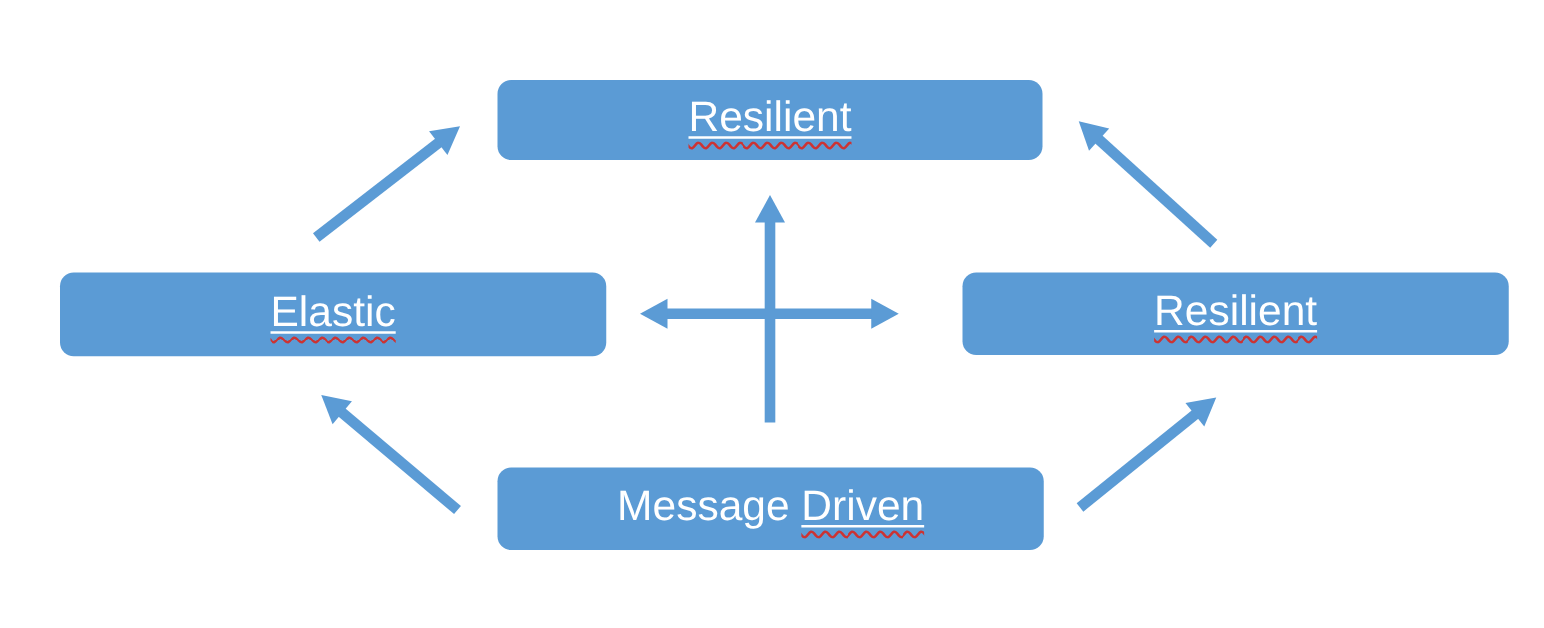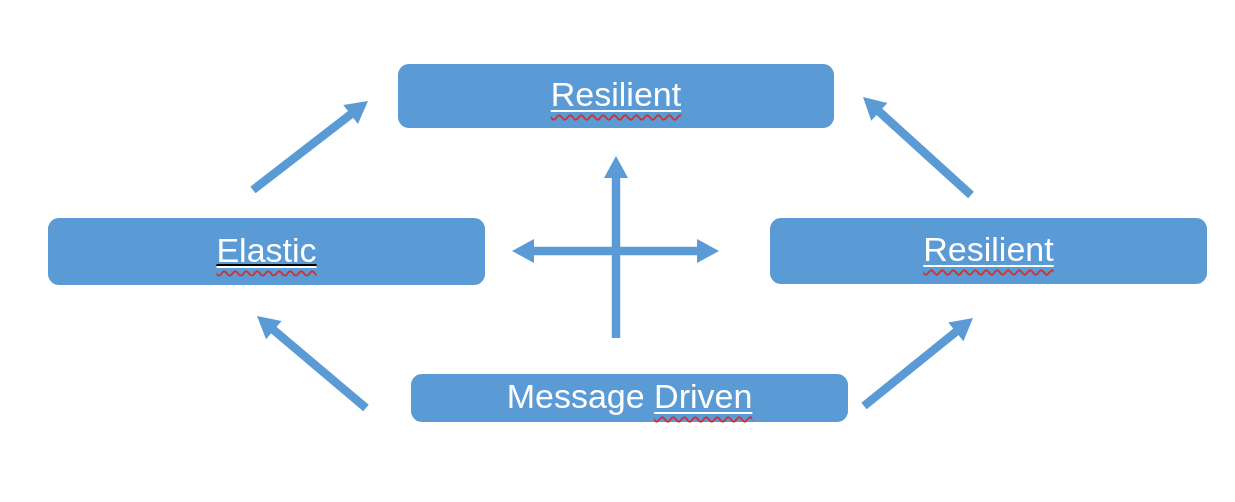--- a/index.html
+++ b/index.html
@@ -29,23 +29,23 @@
   .node {
     position: absolute;
     background: var(--shape-color);
     border-radius: 11px;
     display: flex;
     align-items: center;
     justify-content: center;
     cursor: default;
   }
   #node-responsive      { left: 398px; top:  64px; width: 436px; height: 64px; }
-  #node-elastic         { left:  48px; top: 218px; width: 437px; height: 67px; text-decoration: underline; }
+  #node-elastic         { left:  48px; top: 218px; width: 437px; height: 67px; }
   #node-resilient       { left: 770px; top: 218px; width: 437px; height: 66px; }
-  #node-message-driven  { left: 398px; top: 374px; width: 437px; height: 48px; margin-left: 13px; }
+  #node-message-driven  { left: 398px; top: 374px; width: 437px; height: 66px; }
   .label {
     color: var(--text-color);
     font-size: 34px;
     line-height: 1;
     white-space: pre;
     padding-bottom: 4px;
   }
   
   .u {
     text-decoration: underline;

